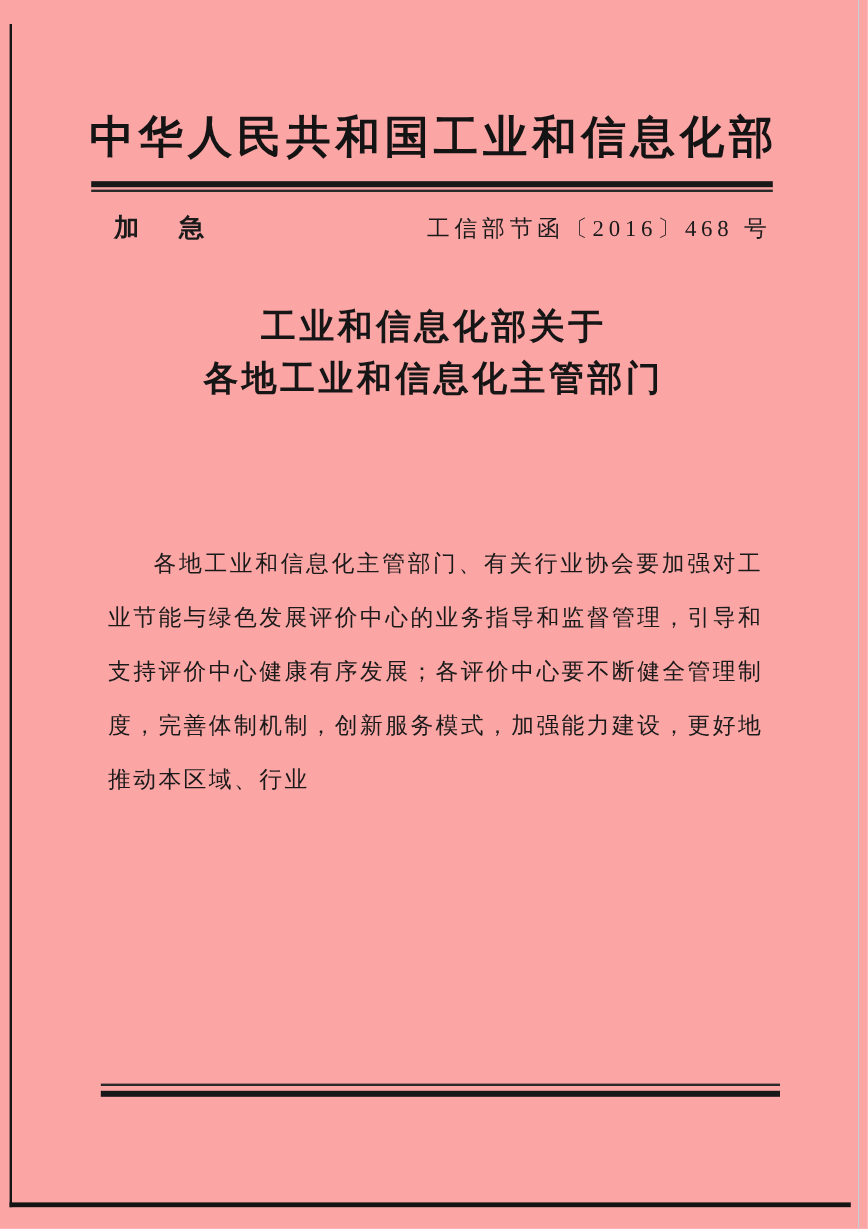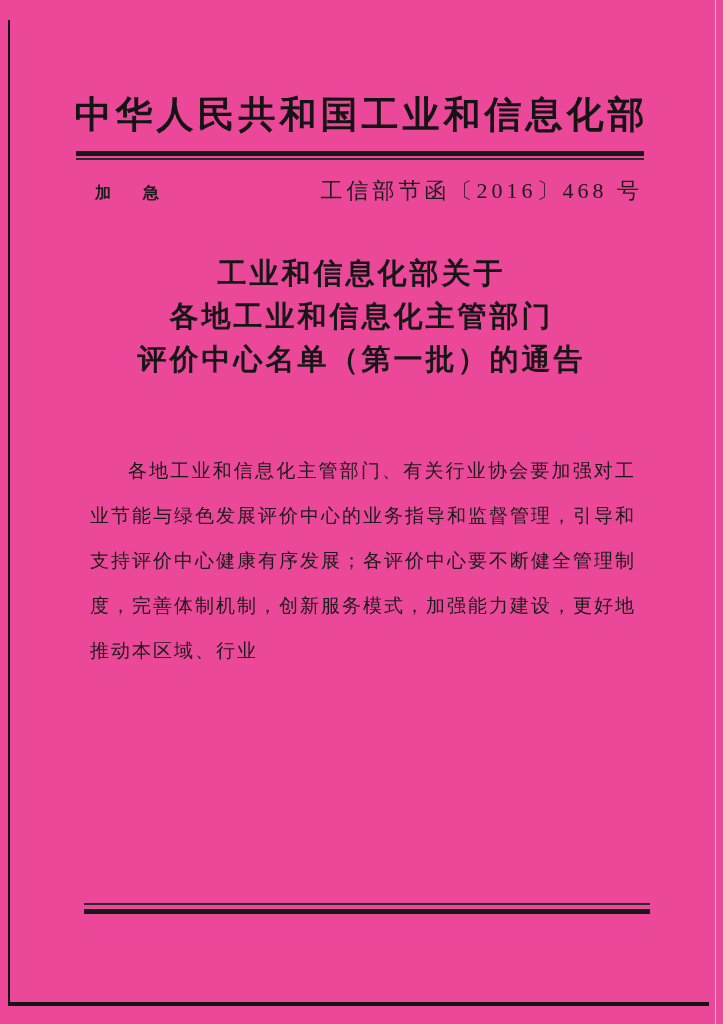--- a/index.html
+++ b/index.html
@@ -12,21 +12,21 @@
     background: #fbfbfc;
     font-family: "Liberation Serif", serif;
     color: #1c1c1c;
     overflow: hidden;
     position: relative;
   }
   .page {
     position: absolute;
     left: 0; top: 0;
     width: 723px; height: 1024px;
-    background: #ec4899;
+    background: #fca5a5;
   }
   
   .scan-border-left {
     position: absolute;
     left: 8px; top: 20px;
     width: 2px; height: 986px;
     background: #141414;
   }
   .scan-border-bottom {
     position: absolute;
@@ -63,27 +63,27 @@
   
   .notation-row {
     position: absolute;
     left: 95px; top: 176px;
     width: 548px;
     display: flex;
     justify-content: space-between;
     align-items: baseline;
   }
   .urgency {
-    font-size: 16px;
+    font-size: 21px;
     font-weight: 700;
     letter-spacing: 14px;
     color: #1a1a1a;
   }
   .doc-number {
-    font-size: 22px;
+    font-size: 19px;
     letter-spacing: 4px;
     color: #1a1a1a;
   }
   
   .doc-title {
     position: absolute;
     left: 0; top: 252px;
     width: 723px;
     text-align: center;
     font-size: 29px;
@@ -132,21 +132,20 @@
   <div class="header-rule"></div>
 
   <div class="notation-row">
     <span class="urgency">加 急</span>
     <span class="doc-number">工信部节函〔2016〕468 号</span>
   </div>
 
   <div class="doc-title">
     <div>工业和信息化部关于</div>
     <div>各地工业和信息化主管部门</div>
-    <div>评价中心名单（第一批）的通告</div>
   </div>
 
   <div class="body-text">
     <p>各地工业和信息化主管部门、有关行业协会要加强对工业节能与绿色发展评价中心的业务指导和监督管理，引导和支持评价中心健康有序发展；各评价中心要不断健全管理制度，完善体制机制，创新服务模式，加强能力建设，更好地推动本区域、行业</p>
   </div>
 
   <div class="footer-rule"></div>
 
 </div>
 

